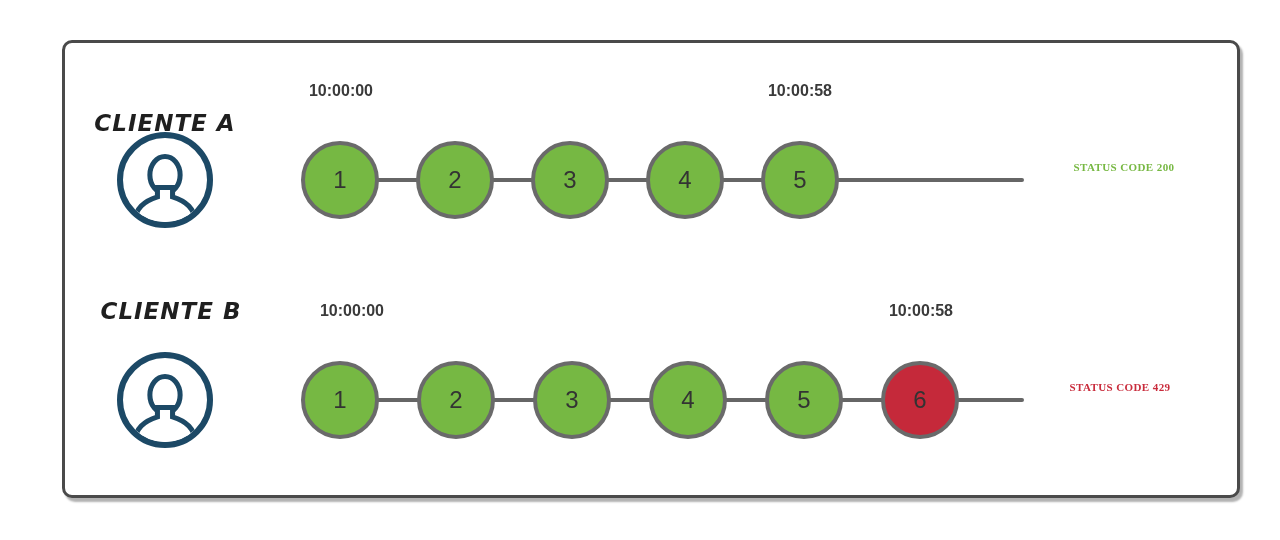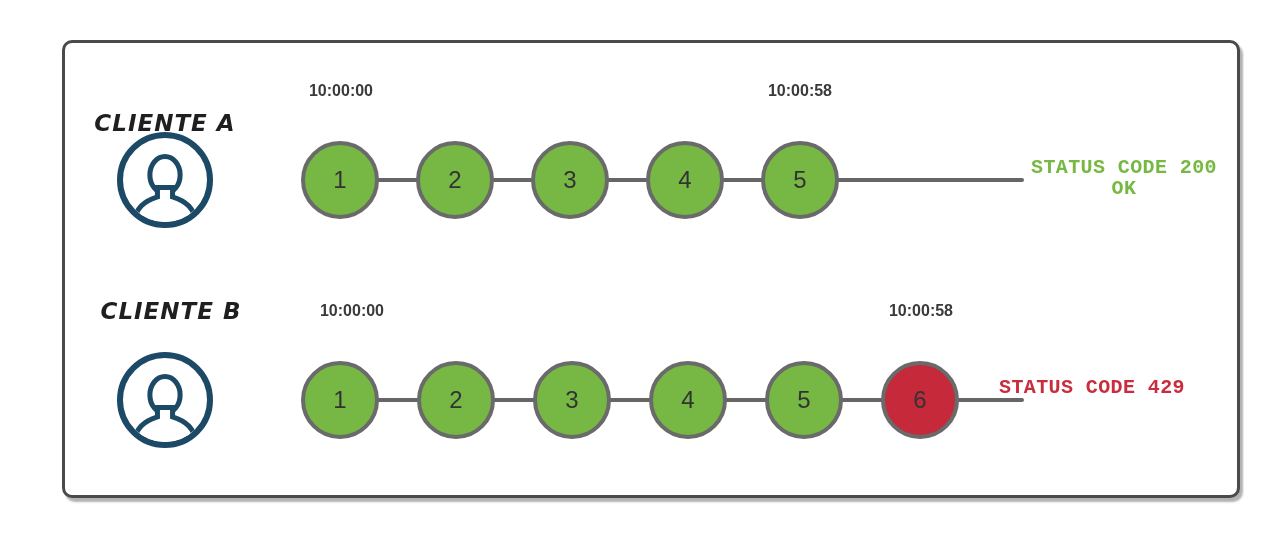--- a/index.html
+++ b/index.html
@@ -80,29 +80,29 @@
     font-size:24px;
     color:#333;
   }
   .node-ok{background:var(--green);}
   .node-error{background:var(--red);}
 
   .status{
     position:absolute;
     width:200px;
     text-align:center;
-    font-family:Liberation Mono, monospace;
+    font-family:Liberation Serif, serif;
     font-weight:700;
-    font-size:20px;
+    font-size:11px;
     line-height:21px;
     letter-spacing:0.4px;
     white-space:nowrap;
   }
   .status-a{left:1024px;top:157px;color:var(--green_text);}
-  .status-b{left:992px;top:377px;color:var(--red_text);}
+  .status-b{left:1020px;top:377px;color:var(--red_text);}
 </style>
 </head>
 <body>
 
 <div class="canvas">
   <div class="frame"></div>
 
   <div class="client-label label-a">CLIENTE A</div>
 
   <div class="avatar avatar-a">
@@ -119,21 +119,20 @@
   <div class="circles circles-a">
       <div class="node node-ok" style="left: 0px;">1</div>
       <div class="node node-ok" style="left: 115px;">2</div>
       <div class="node node-ok" style="left: 230px;">3</div>
       <div class="node node-ok" style="left: 345px;">4</div>
       <div class="node node-ok" style="left: 460px;">5</div>
     </div>
 
   <div class="status status-a">
     <div>STATUS CODE 200</div>
-    <div>OK</div>
   </div>
 
   <div class="client-label label-b">CLIENTE B</div>
 
   <div class="avatar avatar-b">
     <svg viewBox="0 0 100 100" aria-hidden="true">
       <ellipse cx="50" cy="44" rx="18" ry="22" fill="#fff" stroke="#1c4966" stroke-width="6"></ellipse>
       <path d="M12,110 C12,82 28,74 41,70 L41,59 L59,59 L59,70 C72,74 88,82 88,110 Z" fill="#fff" stroke="#1c4966" stroke-width="6"></path>
     </svg>
   </div>

